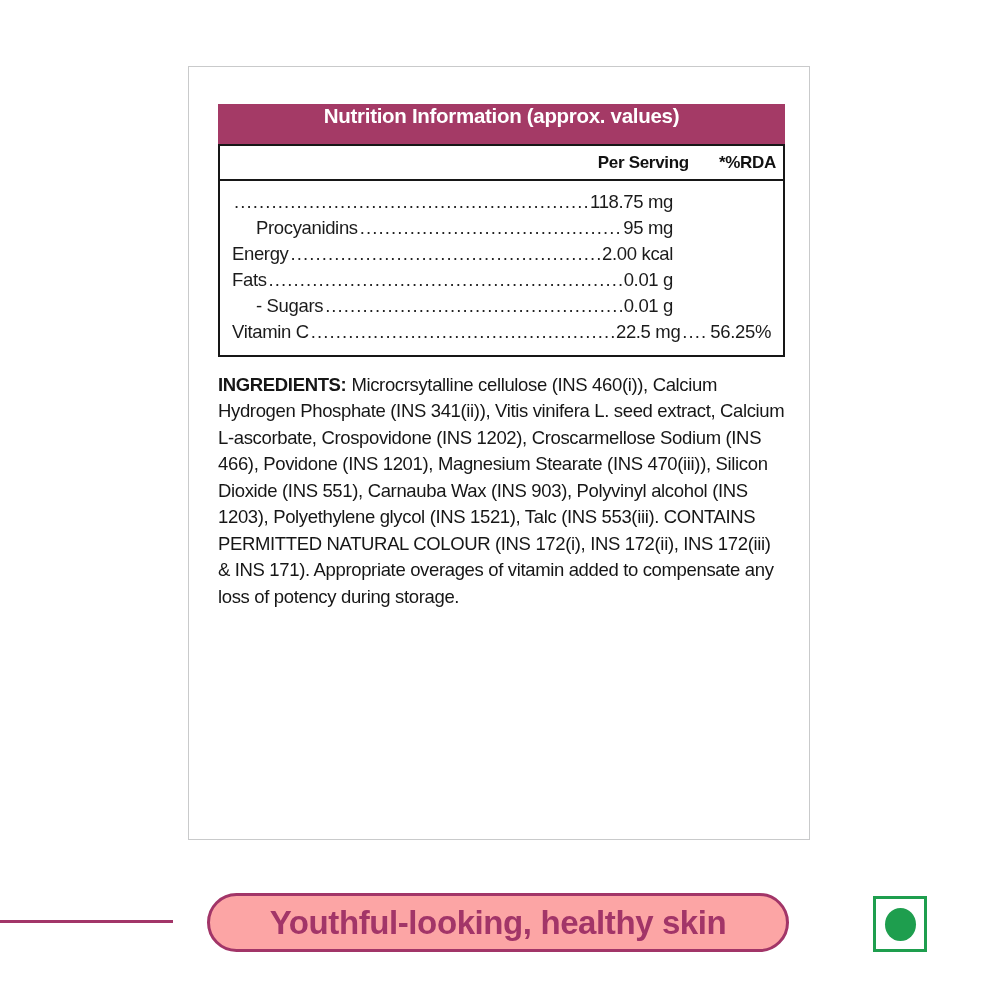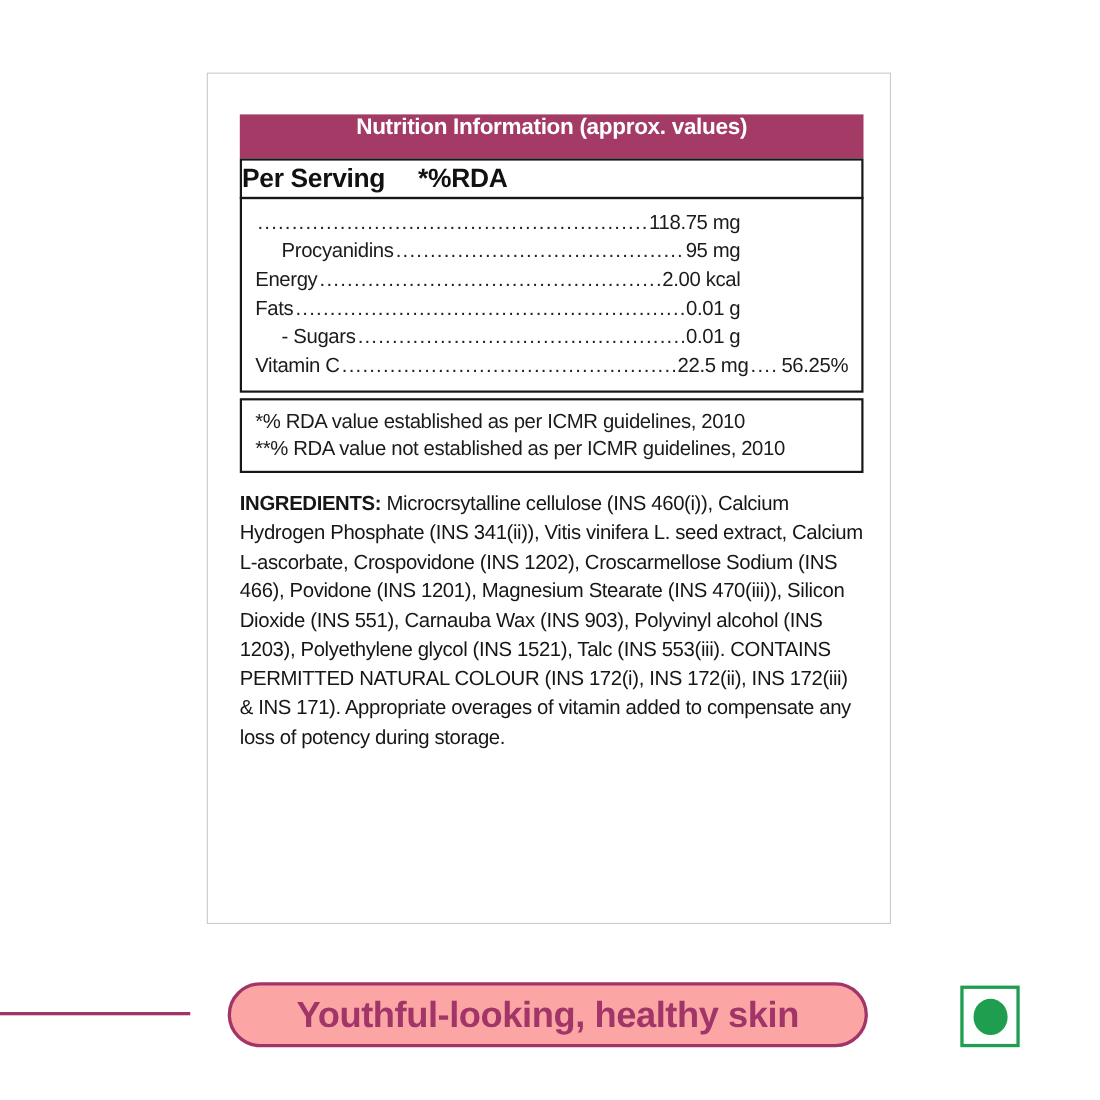--- a/index.html
+++ b/index.html
@@ -20,22 +20,22 @@
     background:#A43A66; height:40px;
     display:flex; justify-content:center;
   }
   .title-bar span {
     color:#ffffff; font-weight:bold; font-size:20.5px; letter-spacing:-0.3px;
   }
 
   
   .colhead {
     border:2.5px solid #171717; height:33px; box-sizing:content-box;
-    display:flex; align-items:center; 
-    font-weight:bold; font-size:24px; letter-spacing:-0.3px; color:#111;
+    display:flex; align-items:center; justify-content:flex-end;
+    font-weight:bold; font-size:17px; letter-spacing:-0.3px; color:#111;
   }
   .colhead .ps { margin-right:30px; }
   .colhead .rd { margin-right:7px; }
 
   
   .tbox {
     border:2.5px solid #171717; margin-top:-2.5px;
     padding:8px 10px 10px 12px;
   }
   .trow {
@@ -152,24 +152,20 @@
         <span class="lbl"><span>Vitamin C</span></span>
         <span class="dots"></span>
         <span class="val">22.5 mg</span>
         <span class="d2 d2-pct"></span>
         <span class="rda">56.25%</span>
         <span class="sp sp-end"></span>
       </div>
 
     </div>
 
-    <div class="fnbox">
-      <div>*% RDA value established as per ICMR guidelines, 2010</div>
-      <div>**% RDA value not established as per ICMR guidelines, 2010</div>
-    </div>
 
     <div class="ingredients">
       <b>INGREDIENTS:</b><span>Microcrsytalline cellulose (INS 460(i)), Calcium Hydrogen Phosphate (INS 341(ii)), Vitis vinifera L. seed extract, Calcium L-ascorbate, Crospovidone (INS 1202), Croscarmellose Sodium (INS 466), Povidone (INS 1201), Magnesium Stearate (INS 470(iii)), Silicon Dioxide (INS 551), Carnauba Wax (INS 903), Polyvinyl alcohol (INS 1203), Polyethylene glycol (INS 1521), Talc (INS 553(iii). CONTAINS PERMITTED NATURAL COLOUR (INS 172(i), INS 172(ii), INS 172(iii) &amp; INS 171). Appropriate overages of vitamin added to compensate any loss of potency during storage.</span>
     </div>
 
   </div>
 </div>
 
 <div class="tag-rule"></div>
 

